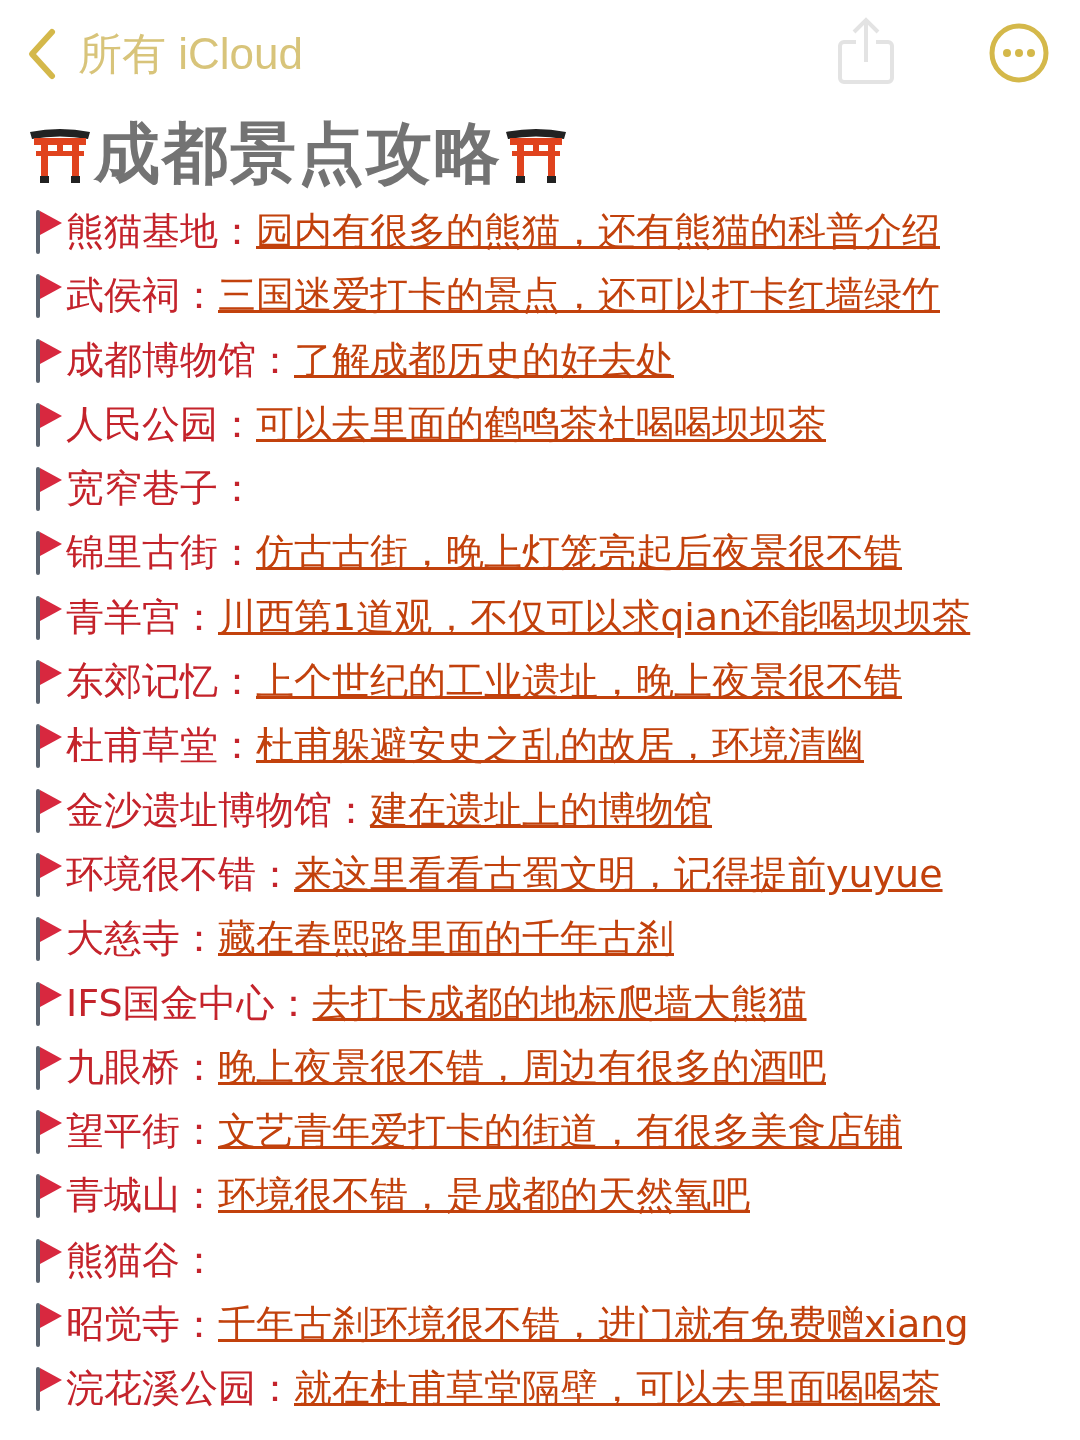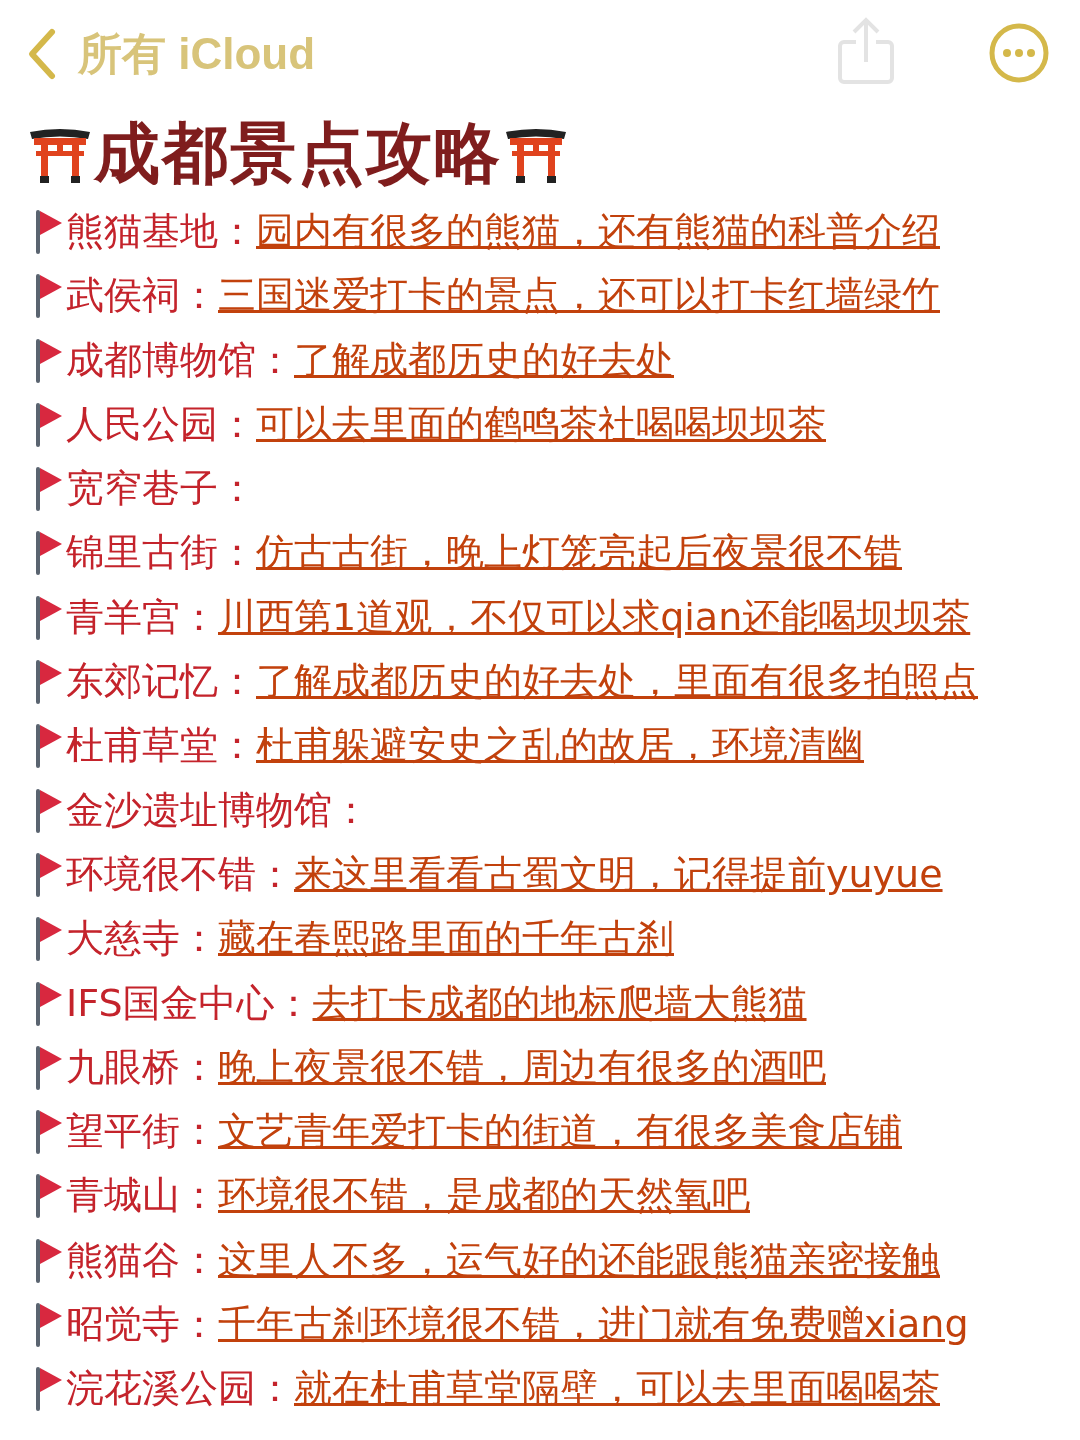--- a/index.html
+++ b/index.html
@@ -10,33 +10,32 @@
   }
   .navbar { position:absolute; left:0; top:0; width:1080px; height:110px; }
   .back {
     position:absolute; left:22px; top:22px; height:64px;
     display:flex; align-items:center; cursor:pointer;
   }
   .back svg { width:40px; height:56px; }
   .back-label {
     font-size:44px; color:#d8c47a; margin-left:16px; letter-spacing:0px;
     font-family: "Liberation Sans", "DejaVu Sans", sans-serif;
-    font-weight: bold;
   }
   .share { position:absolute; left:836px; top:14px; width:60px; height:72px; cursor:pointer; }
   .more {
     position:absolute; left:988px; top:22px; width:62px; height:62px; cursor:pointer;
   }
   .title {
     position:absolute; left:28px; top:112px; height:84px;
     display:flex; align-items:center;
   }
   .torii { width:64px; height:64px; display:inline-block; }
   .title-text {
-    font-size:66px; font-weight:bold; color:#7f1d1d; margin:0 2px;
+    font-size:66px; font-weight:bold; color:#737373; margin:0 2px;
     letter-spacing:2px;
   }
   .list { position:absolute; left:34px; top:206px; width:1040px; }
   .row {
     height:64.3px; display:flex; white-space:nowrap;
   }
   .flag { width:32px; height:50px; flex:0 0 32px; margin-right:0px; }
   .name { color:#c4232b; font-size:38px; }
   .colon { color:#c4232b; font-size:38px; }
   .desc { color:#c2410c; font-size:38px;text-decoration:underline; }
@@ -159,40 +158,41 @@
     <span class="desc">川西第1道观，不仅可以求qian还能喝坝坝茶</span>
   </div>
 
   <div class="row">
     <svg class="flag" viewBox="0 0 32 50">
       <rect x="2" y="4" width="4" height="44" rx="2" fill="#5a6470"></rect>
       <path d="M6 5 L28 17 L6 29 Z" fill="#d8283f"></path>
     </svg>
     <span class="name">东郊记忆</span>
     <span class="colon">：</span>
-    <span class="desc">了解成都历史的好去处，里面有很多拍照点</span>
+    <span class="desc">上个世纪的工业遗址，晚上夜景很不错</span>
   </div>
 
   <div class="row">
     <svg class="flag" viewBox="0 0 32 50">
       <rect x="2" y="4" width="4" height="44" rx="2" fill="#5a6470"></rect>
       <path d="M6 5 L28 17 L6 29 Z" fill="#d8283f"></path>
     </svg>
     <span class="name">杜甫草堂</span>
     <span class="colon">：</span>
     <span class="desc">杜甫躲避安史之乱的故居，环境清幽</span>
   </div>
 
   <div class="row">
     <svg class="flag" viewBox="0 0 32 50">
       <rect x="2" y="4" width="4" height="44" rx="2" fill="#5a6470"></rect>
       <path d="M6 5 L28 17 L6 29 Z" fill="#d8283f"></path>
     </svg>
     <span class="name">金沙遗址博物馆</span>
     <span class="colon">：</span>
+    <span class="desc">建在遗址上的博物馆</span>
   </div>
 
   <div class="row">
     <svg class="flag" viewBox="0 0 32 50">
       <rect x="2" y="4" width="4" height="44" rx="2" fill="#5a6470"></rect>
       <path d="M6 5 L28 17 L6 29 Z" fill="#d8283f"></path>
     </svg>
     <span class="name">环境很不错</span>
     <span class="colon">：</span>
     <span class="desc">来这里看看古蜀文明，记得提前yuyue</span>
@@ -248,21 +248,20 @@
     <span class="desc">环境很不错，是成都的天然氧吧</span>
   </div>
 
   <div class="row">
     <svg class="flag" viewBox="0 0 32 50">
       <rect x="2" y="4" width="4" height="44" rx="2" fill="#5a6470"></rect>
       <path d="M6 5 L28 17 L6 29 Z" fill="#d8283f"></path>
     </svg>
     <span class="name">熊猫谷</span>
     <span class="colon">：</span>
-    <span class="desc">这里人不多，运气好的还能跟熊猫亲密接触</span>
   </div>
 
   <div class="row">
     <svg class="flag" viewBox="0 0 32 50">
       <rect x="2" y="4" width="4" height="44" rx="2" fill="#5a6470"></rect>
       <path d="M6 5 L28 17 L6 29 Z" fill="#d8283f"></path>
     </svg>
     <span class="name">昭觉寺</span>
     <span class="colon">：</span>
     <span class="desc">千年古刹环境很不错，进门就有免费赠xiang</span>

